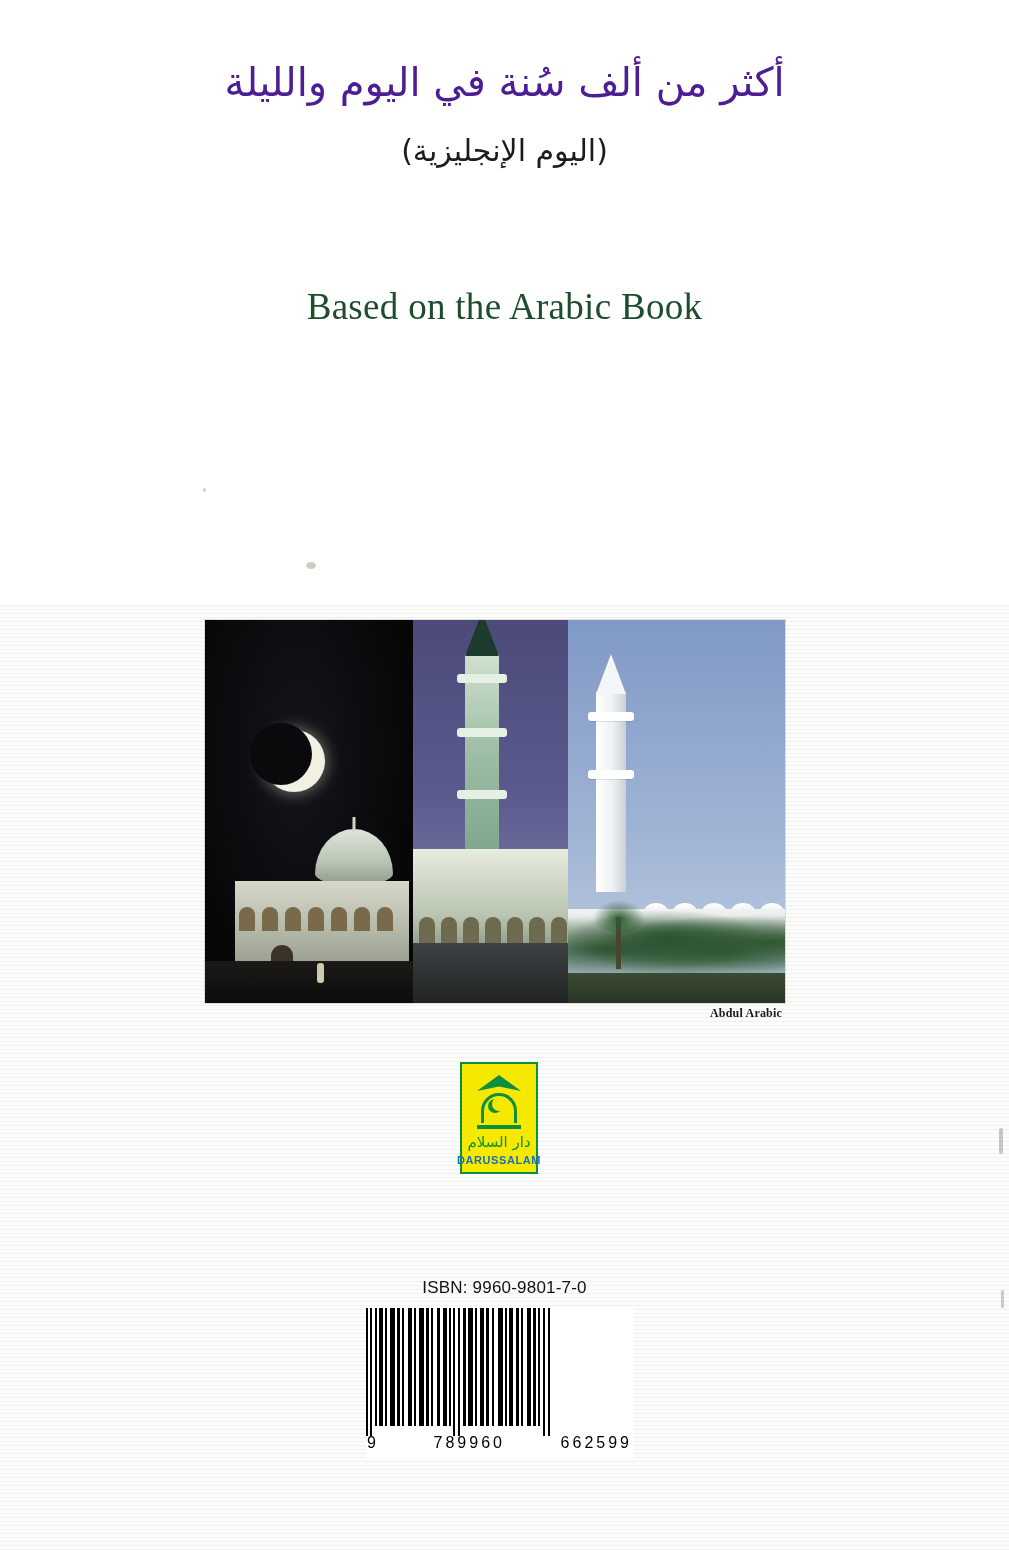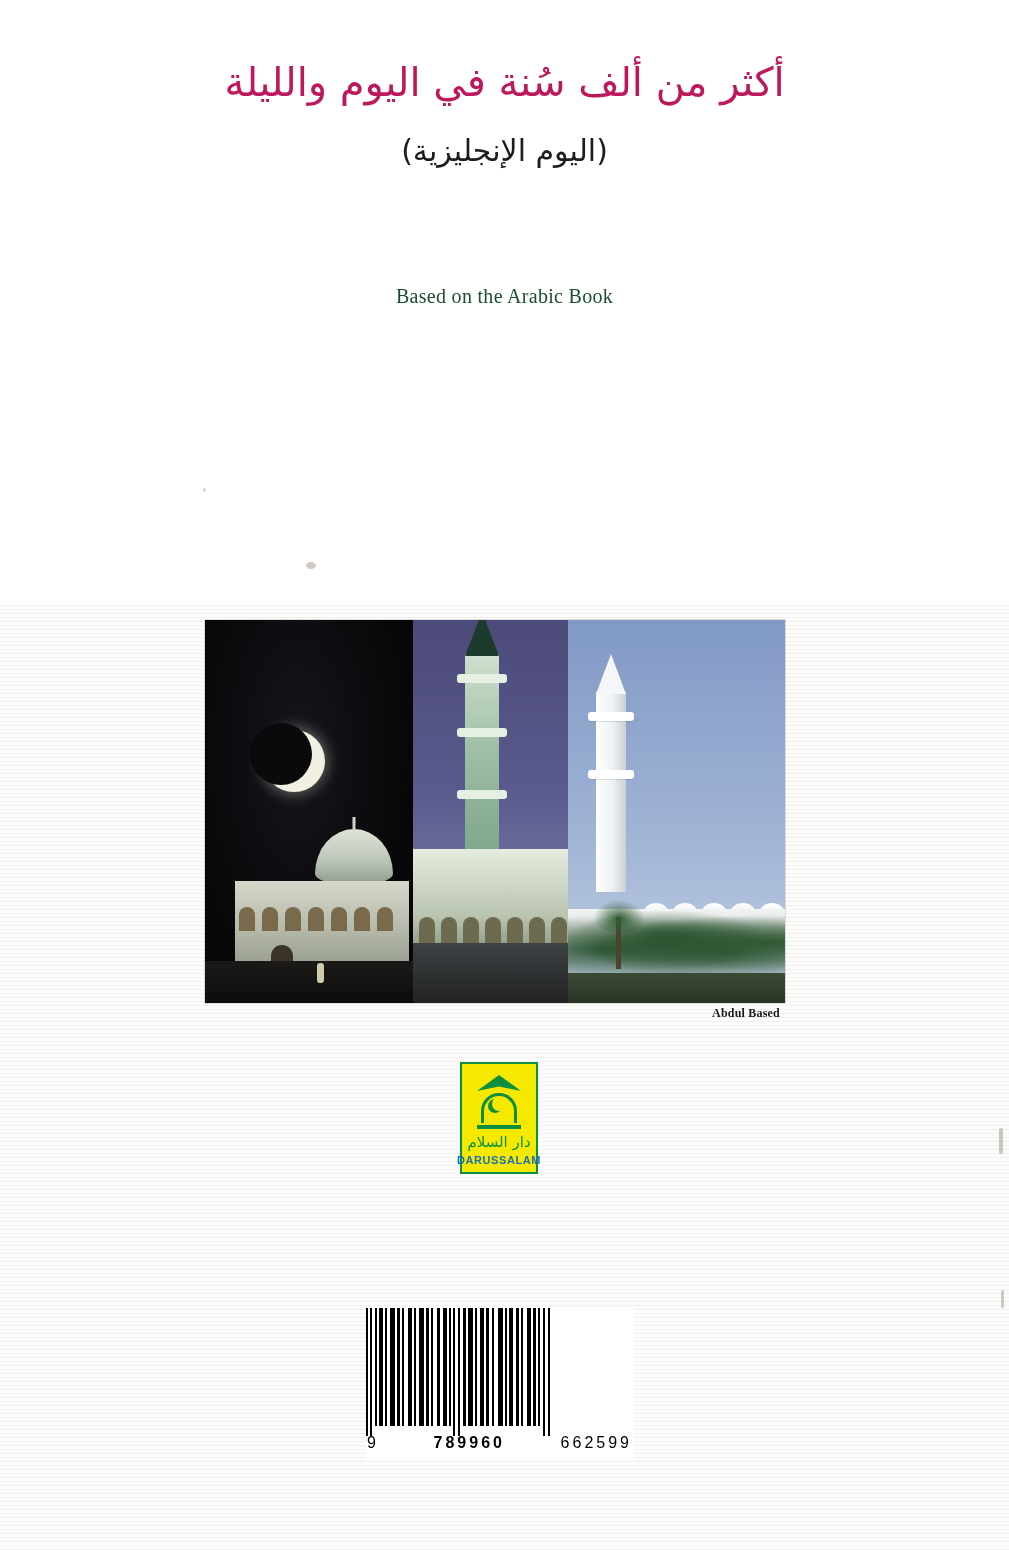--- a/index.html
+++ b/index.html
@@ -51,21 +51,21 @@
   
   .arabic-title {
     position: absolute;
     top: 55px;
     left: 0;
     width: 100%;
     text-align: center;
     font-family: "DejaVu Sans", sans-serif;
     font-size: 40px;
     line-height: 1.35;
-    color: #be185d;
+    color: #4c1d95;
     direction: rtl;
     letter-spacing: 0px;
   }
   .arabic-sub {
     position: absolute;
     top: 130px;
     left: 0;
     width: 100%;
     text-align: center;
     font-family: "DejaVu Sans", sans-serif;
@@ -76,21 +76,21 @@
   }
 
   
   .based-line {
     position: absolute;
     top: 285px;
     left: 0;
     width: 100%;
     text-align: center;
     font-family: "Liberation Serif", serif;
-    font-size: 20px;
+    font-size: 37px;
     color: #1d4d2b;
     letter-spacing: 0.3px;
   }
   .translit-line {
     position: absolute;
     top: 335px;
     left: 0;
     width: 100%;
     text-align: center;
     font-family: "Liberation Serif", serif;
@@ -494,21 +494,21 @@
     top: 126px;
     width: 268px;
     display: flex;
     justify-content: space-between;
     font-family: "Liberation Sans", sans-serif;
     font-size: 16px;
     letter-spacing: 2px;
     color: #000;
   }
   .bd-left { padding-left: 1px; }
-  .bd-mid { letter-spacing: 3px; font-weight: bold; }
+  .bd-mid { letter-spacing: 3px; }
   .bd-right { letter-spacing: 3px; padding-right: 2px; }
 
   
   .speck {
     position:absolute;
     background: rgba(120,120,110,0.35);
     border-radius: 50%;
   }
 </style>
 </head>
@@ -582,33 +582,34 @@
           <i></i>
       </div>
       <div class="p3-wall"></div>
       <div class="p3-trees"></div>
       <div class="p3-palm"></div>
       <div class="p3-ground"></div>
     </div>
 
   </div>
 
-  <div class="photo-credit">Abdul Based</div>
+  <div class="photo-credit">Abdul Arabic</div>
 
   <div class="logo-box">
     <div class="logo-mark">
       <div class="book"></div>
       <div class="pillars"></div>
       <div class="crescent-sm"></div>
       <div class="base"></div>
     </div>
     <div class="logo-arabic">دار السلام</div>
     <div class="logo-name">DARUSSALAM</div>
   </div>
 
+  <div class="isbn-text">ISBN: 9960-9801-7-0</div>
 
   <div class="barcode-wrap">
     <div class="barcode">
       <span class="tall" style="width:2px"></span>
         <span style="width:2px;background:transparent"></span>
         <span class="tall" style="width:2px"></span>
       <span style="width:3px;background:transparent"></span>
       <span style="width:2px"></span>
         <span style="width:2px;background:transparent"></span>
         <span style="width:4px"></span>

